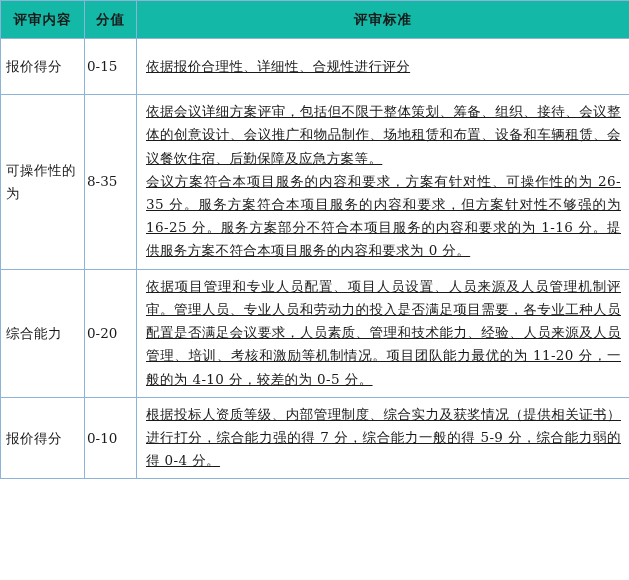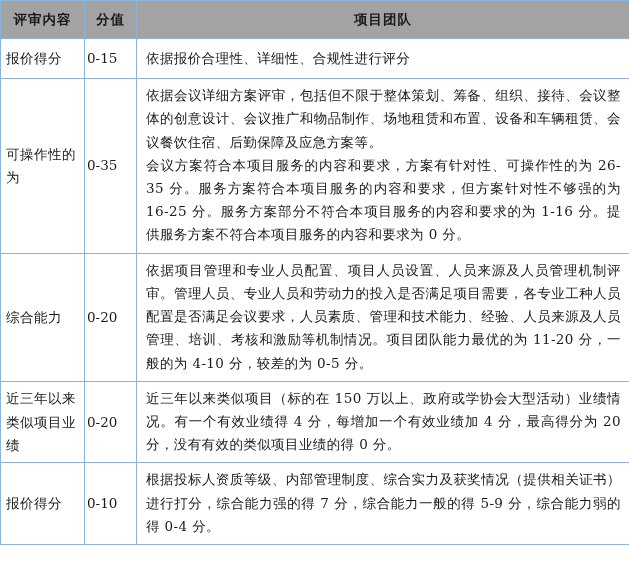--- a/index.html
+++ b/index.html
@@ -19,105 +19,99 @@
     table-layout: fixed;
   }
   table.criteria th, table.criteria td {
     border: 1px solid #8db3d9;
     vertical-align: middle;
     font-size: 13.5px;
     line-height: 1.72;
     color: #1a1a1a;
   }
   thead th {
-    background: #a3a3a3;
+    background: #14b8a6;
     color: #ffffff;
     font-weight: bold;
     text-align: center;
     font-size: 14.5px;
     padding: 7px 4px;
     letter-spacing: 1px;
     border-color: #4f8fce;
   }
   col.c-item { width: 84px; }
   col.c-score { width: 52px; }
   col.c-std { width: 493px; }
   td.item {
     padding: 4px 4px 4px 5px;
     text-align: left;
     letter-spacing: 0.5px;
   }
   td.score {
-    padding: 8px 2px;
+    padding: 16px 2px;
     text-align: left;
     letter-spacing: 0px;
     white-space: nowrap;
   }
   td.std {
     padding: 5px 8px 6px 9px;
     text-align: justify;
     text-justify: inter-ideograph;
     letter-spacing: 0.4px;
+    text-decoration: underline;
   }
   td.std p {
     margin: 0;
     text-indent: 0;
   }
   tr.short td { line-height: 1.7; }
 </style>
 </head>
 <body>
 
 <table class="criteria">
   <colgroup>
     <col class="c-item">
     <col class="c-score">
     <col class="c-std">
   </colgroup>
   <thead>
     <tr>
       <th>评审内容</th>
       <th>分值</th>
-      <th>项目团队</th>
+      <th>评审标准</th>
     </tr>
   </thead>
   <tbody>
 
     <tr class="short">
       <td class="item">报价得分</td>
       <td class="score">0-15</td>
       <td class="std">
         <p>依据报价合理性、详细性、合规性进行评分</p>
       </td>
     </tr>
 
     <tr>
       <td class="item">可操作性的为</td>
-      <td class="score">0-35</td>
+      <td class="score">8-35</td>
       <td class="std">
         <p>依据会议详细方案评审，包括但不限于整体策划、筹备、组织、接待、会议整体的创意设计、会议推广和物品制作、场地租赁和布置、设备和车辆租赁、会议餐饮住宿、后勤保障及应急方案等。</p>
         <p>会议方案符合本项目服务的内容和要求，方案有针对性、可操作性的为 26-35 分。服务方案符合本项目服务的内容和要求，但方案针对性不够强的为 16-25 分。服务方案部分不符合本项目服务的内容和要求的为 1-16 分。提供服务方案不符合本项目服务的内容和要求为 0 分。</p>
       </td>
     </tr>
 
     <tr>
       <td class="item">综合能力</td>
       <td class="score">0-20</td>
       <td class="std">
         <p>依据项目管理和专业人员配置、项目人员设置、人员来源及人员管理机制评审。管理人员、专业人员和劳动力的投入是否满足项目需要，各专业工种人员配置是否满足会议要求，人员素质、管理和技术能力、经验、人员来源及人员管理、培训、考核和激励等机制情况。项目团队能力最优的为 11-20 分，一般的为 4-10 分，较差的为 0-5 分。</p>
       </td>
     </tr>
 
-    <tr>
-      <td class="item">近三年以来类似项目业绩</td>
-      <td class="score">0-20</td>
-      <td class="std">
-        <p>近三年以来类似项目（标的在 150 万以上、政府或学协会大型活动）业绩情况。有一个有效业绩得 4 分，每增加一个有效业绩加 4 分，最高得分为 20 分，没有有效的类似项目业绩的得 0 分。</p>
-      </td>
-    </tr>
 
     <tr>
       <td class="item">报价得分</td>
       <td class="score">0-10</td>
       <td class="std">
         <p>根据投标人资质等级、内部管理制度、综合实力及获奖情况（提供相关证书）进行打分，综合能力强的得 7 分，综合能力一般的得 5-9 分，综合能力弱的得 0-4 分。</p>
       </td>
     </tr>
 
   </tbody>

